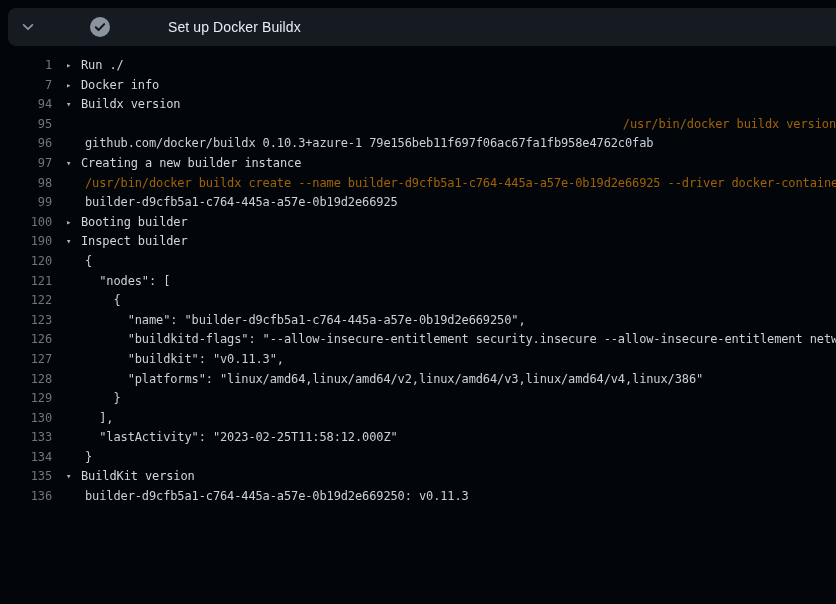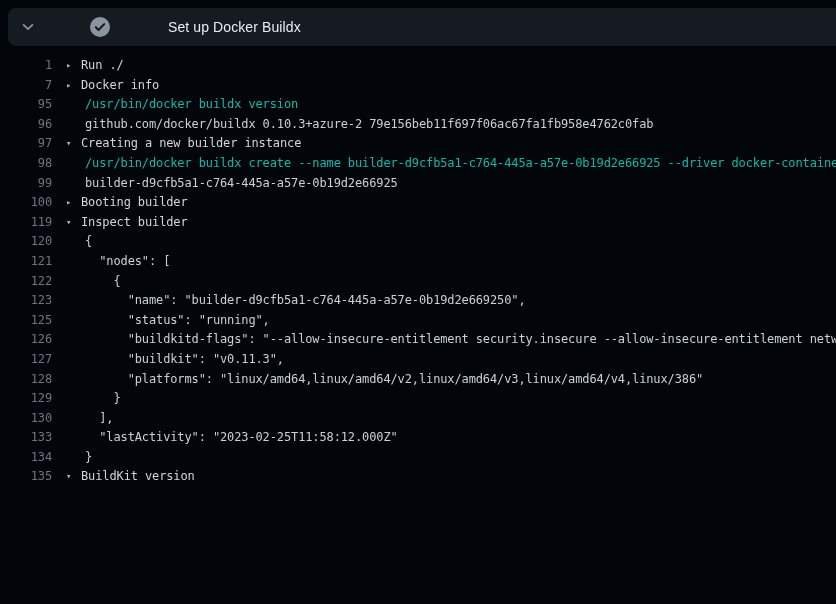--- a/index.html
+++ b/index.html
@@ -66,21 +66,21 @@
   }
   .line {
     flex: 1;
     overflow: hidden;
     padding-left: 14px;
     color: #c9d1d9;
   }
   .line.indent {
     padding-left: 33px;
   }
-  .line.cmd { color: #14b8a6; }
+  .line.cmd { color: #a16207; text-align: right; }
   .line.out { color: #c9d1d9; }
   .marker {
     display: inline-block;
     width: 15px;
     font-size: 9px;
     color: #aab4be;
     vertical-align: 1px;
   }
   .group-label { color: #d0d7de; margin-top: 41px; }
 </style>
@@ -105,68 +105,68 @@
 <div class="log">
     <div class="row">
     <span class="num">1</span>
     <span class="line"><span class="marker">▸</span><span class="group-label">Run ./</span></span>
   </div>
     <div class="row">
     <span class="num">7</span>
     <span class="line"><span class="marker">▸</span><span class="group-label">Docker info</span></span>
   </div>
     <div class="row">
+    <span class="num">94</span>
+    <span class="line"><span class="marker">▾</span><span class="group-label">Buildx version</span></span>
+  </div>
+    <div class="row">
     <span class="num">95</span>
     <span class="line indent cmd">/usr/bin/docker buildx version</span>
   </div>
     <div class="row">
     <span class="num">96</span>
-    <span class="line indent out">github.com/docker/buildx 0.10.3+azure-2 79e156beb11f697f06ac67fa1fb958e4762c0fab</span>
+    <span class="line indent out">github.com/docker/buildx 0.10.3+azure-1 79e156beb11f697f06ac67fa1fb958e4762c0fab</span>
   </div>
     <div class="row">
     <span class="num">97</span>
     <span class="line"><span class="marker">▾</span><span class="group-label">Creating a new builder instance</span></span>
   </div>
     <div class="row">
     <span class="num">98</span>
     <span class="line indent cmd">/usr/bin/docker buildx create --name builder-d9cfb5a1-c764-445a-a57e-0b19d2e66925 --driver docker-container</span>
   </div>
     <div class="row">
     <span class="num">99</span>
     <span class="line indent out">builder-d9cfb5a1-c764-445a-a57e-0b19d2e66925</span>
   </div>
     <div class="row">
     <span class="num">100</span>
     <span class="line"><span class="marker">▸</span><span class="group-label">Booting builder</span></span>
   </div>
     <div class="row">
-    <span class="num">119</span>
+    <span class="num">190</span>
     <span class="line"><span class="marker">▾</span><span class="group-label">Inspect builder</span></span>
   </div>
     <div class="row">
     <span class="num">120</span>
     <span class="line indent out">{</span>
   </div>
     <div class="row">
     <span class="num">121</span>
     <span class="line indent out">  "nodes": [</span>
   </div>
     <div class="row">
     <span class="num">122</span>
     <span class="line indent out">    {</span>
   </div>
     <div class="row">
     <span class="num">123</span>
     <span class="line indent out">      "name": "builder-d9cfb5a1-c764-445a-a57e-0b19d2e669250",</span>
   </div>
     <div class="row">
-    <span class="num">125</span>
-    <span class="line indent out">      "status": "running",</span>
-  </div>
-    <div class="row">
     <span class="num">126</span>
     <span class="line indent out">      "buildkitd-flags": "--allow-insecure-entitlement security.insecure --allow-insecure-entitlement networ</span>
   </div>
     <div class="row">
     <span class="num">127</span>
     <span class="line indent out">      "buildkit": "v0.11.3",</span>
   </div>
     <div class="row">
     <span class="num">128</span>
     <span class="line indent out">      "platforms": "linux/amd64,linux/amd64/v2,linux/amd64/v3,linux/amd64/v4,linux/386"</span>
@@ -184,13 +184,17 @@
     <span class="line indent out">  "lastActivity": "2023-02-25T11:58:12.000Z"</span>
   </div>
     <div class="row">
     <span class="num">134</span>
     <span class="line indent out">}</span>
   </div>
     <div class="row">
     <span class="num">135</span>
     <span class="line"><span class="marker">▾</span><span class="group-label">BuildKit version</span></span>
   </div>
+    <div class="row">
+    <span class="num">136</span>
+    <span class="line indent out">builder-d9cfb5a1-c764-445a-a57e-0b19d2e669250: v0.11.3</span>
+  </div>
   </div>
 
 </body></html>

